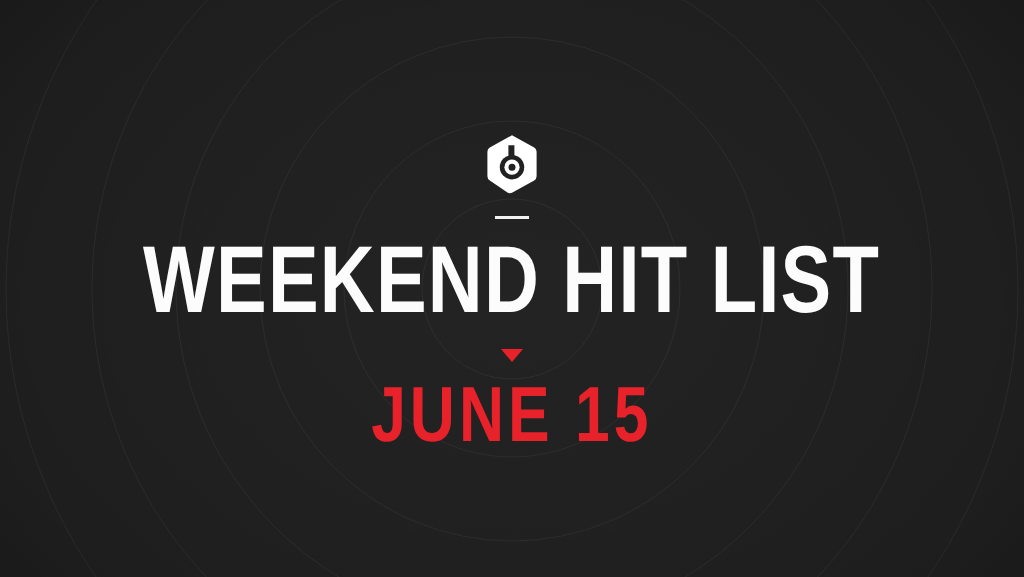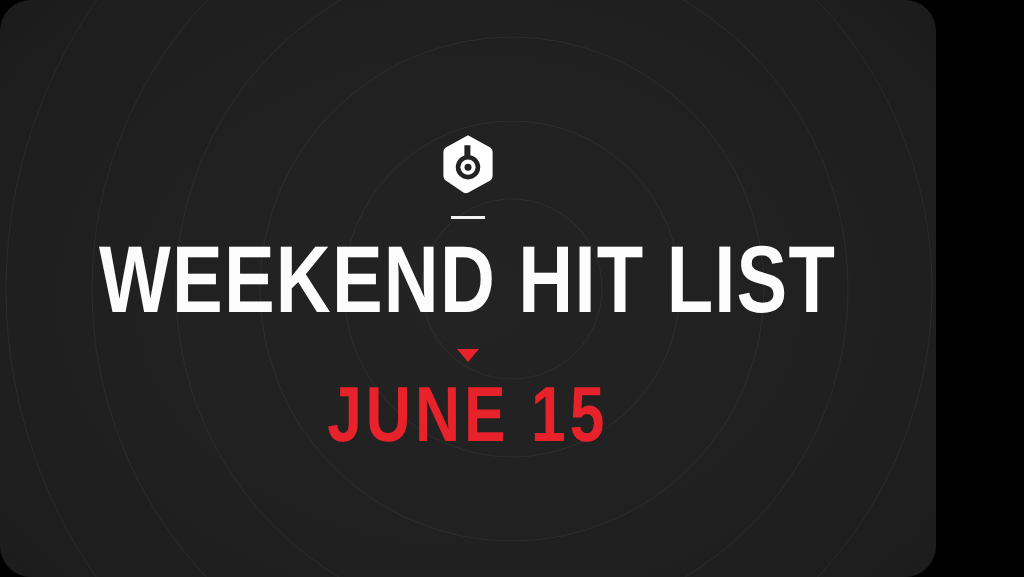--- a/index.html
+++ b/index.html
@@ -6,25 +6,24 @@
     margin: 0;
     padding: 0;
     background: #000;
   }
   body {
     font-family: "Liberation Sans", sans-serif;
   }
 
   #poster {
     position: relative;
-    width: 936px;
+    width: 1024px;
     height: 577px;
     overflow: hidden;
     background: #1e1e1e;
-    border-radius: 31px;
   }
 
   
   #rings {
     position: absolute;
     inset: 0;
     width: 1024px;
     height: 577px;
     pointer-events: none;
   }

